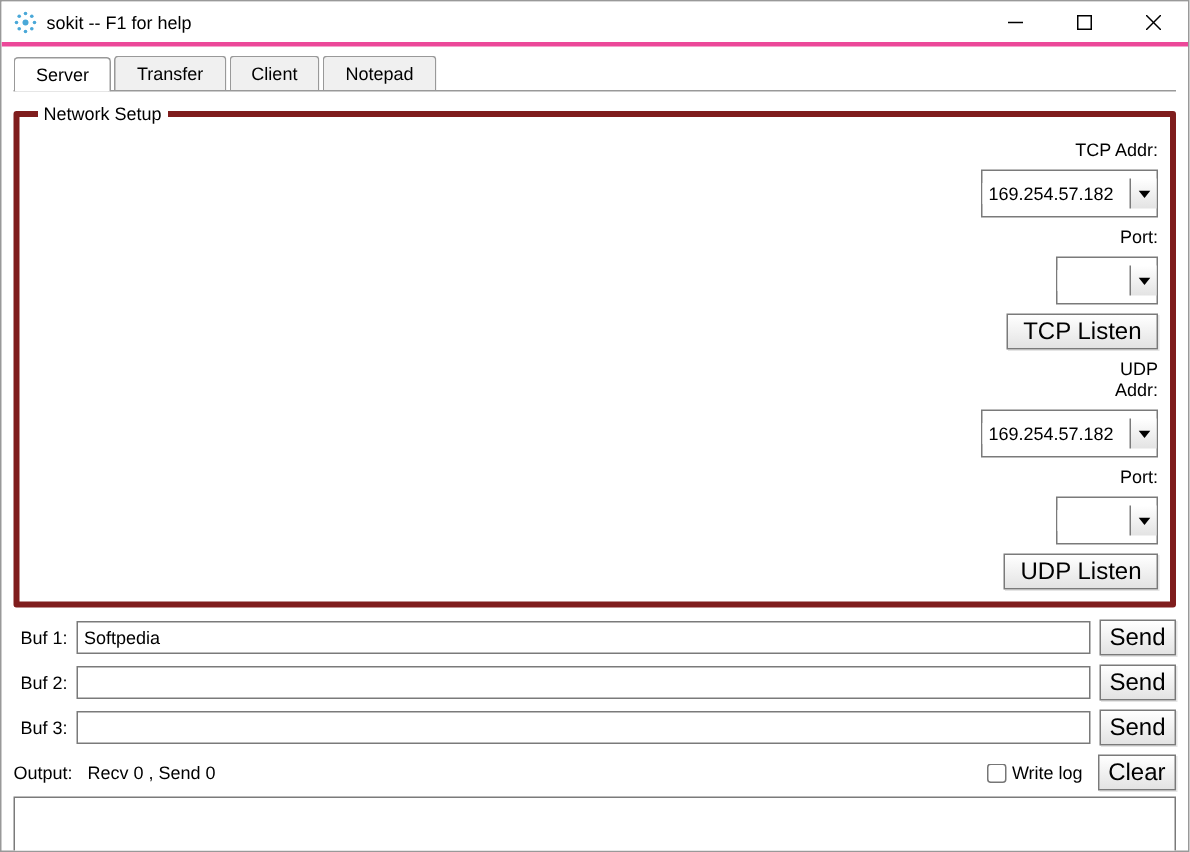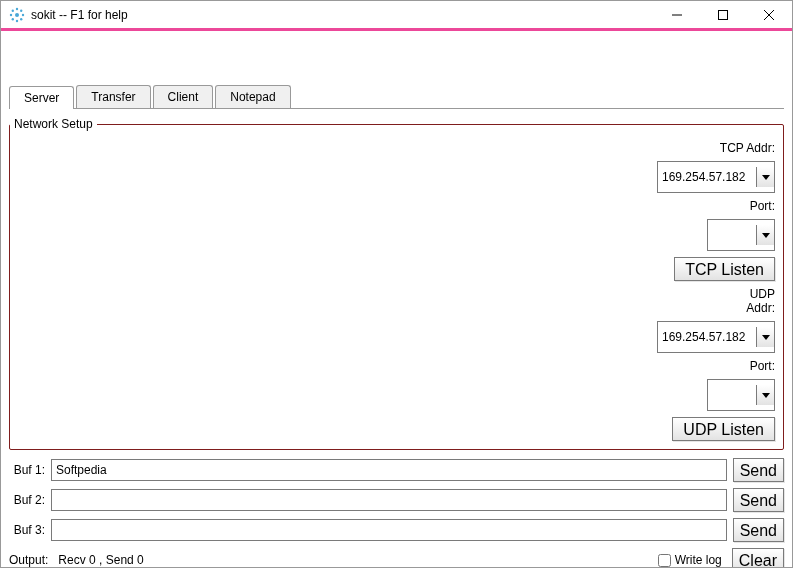--- a/index.html
+++ b/index.html
@@ -5,25 +5,25 @@
 * { box-sizing: border-box; margin: 0; padding: 0; }
 body { font-family: "Segoe UI", Tahoma, sans-serif; font-size: 12px; background: #fff; width: 793px; height: 568px; overflow: hidden; border: 1px solid #999; }
 .titlebar { height: 30px; display: flex; align-items: center; padding: 0 0 0 8px; background: #fff; border-bottom: 3px solid #ec4899; }
 .titlebar .icon { width: 16px; height: 16px; margin-right: 6px; display: flex; align-items: center; justify-content: center; }
 .titlebar .title { flex: 1; font-size: 12px; color: #000; }
 .titlebar .wbtns { display: flex; }
 .titlebar .wbtn { width: 46px; height: 30px; display: flex; align-items: center; justify-content: center; }
 
 .content { padding: 6px 8px; }
 .tabs { display: flex; border-bottom: 1px solid #999; margin-bottom: 8px; }
-.tab { padding: 4px 14px; border: 1px solid #999; border-bottom: none; margin-right: 2px; background: #f0f0f0; border-radius: 3px 3px 0 0; position: relative; margin-top: 48px; }
+.tab { padding: 4px 14px; border: 1px solid #999; border-bottom: none; margin-right: 2px; background: #f0f0f0; border-radius: 3px 3px 0 0; position: relative; }
 .tab.active { background: #fff; top: 1px; }
 
 .row1 { display: flex; gap: 8px; margin-bottom: 8px; }
-fieldset { border: 1px solid #7f1d1d; padding: 10px 8px 8px 0; border-radius: 2px; }
+fieldset { border: 4px solid #7f1d1d; padding: 10px 8px 8px 12px; border-radius: 2px; }
 legend { padding: 0 4px; font-size: 12px; }
 
 .netsetup { flex: 1; }
 .connbox { width: 330px; display: flex; gap: 6px; }
 .connlist { flex: 1; background: #fff; border: 1px solid #7a7a7a; height: 68px; }
 .connbtns { display: flex; flex-direction: column; gap: 6px; }
 
 .nsrow { display: flex; align-items: flex-end; gap: 6px; margin-bottom: 6px; flex-direction: column; }
 .nsrow:last-child { margin-bottom: 0; }
 .lbl { width: 56px; text-align: right; }

